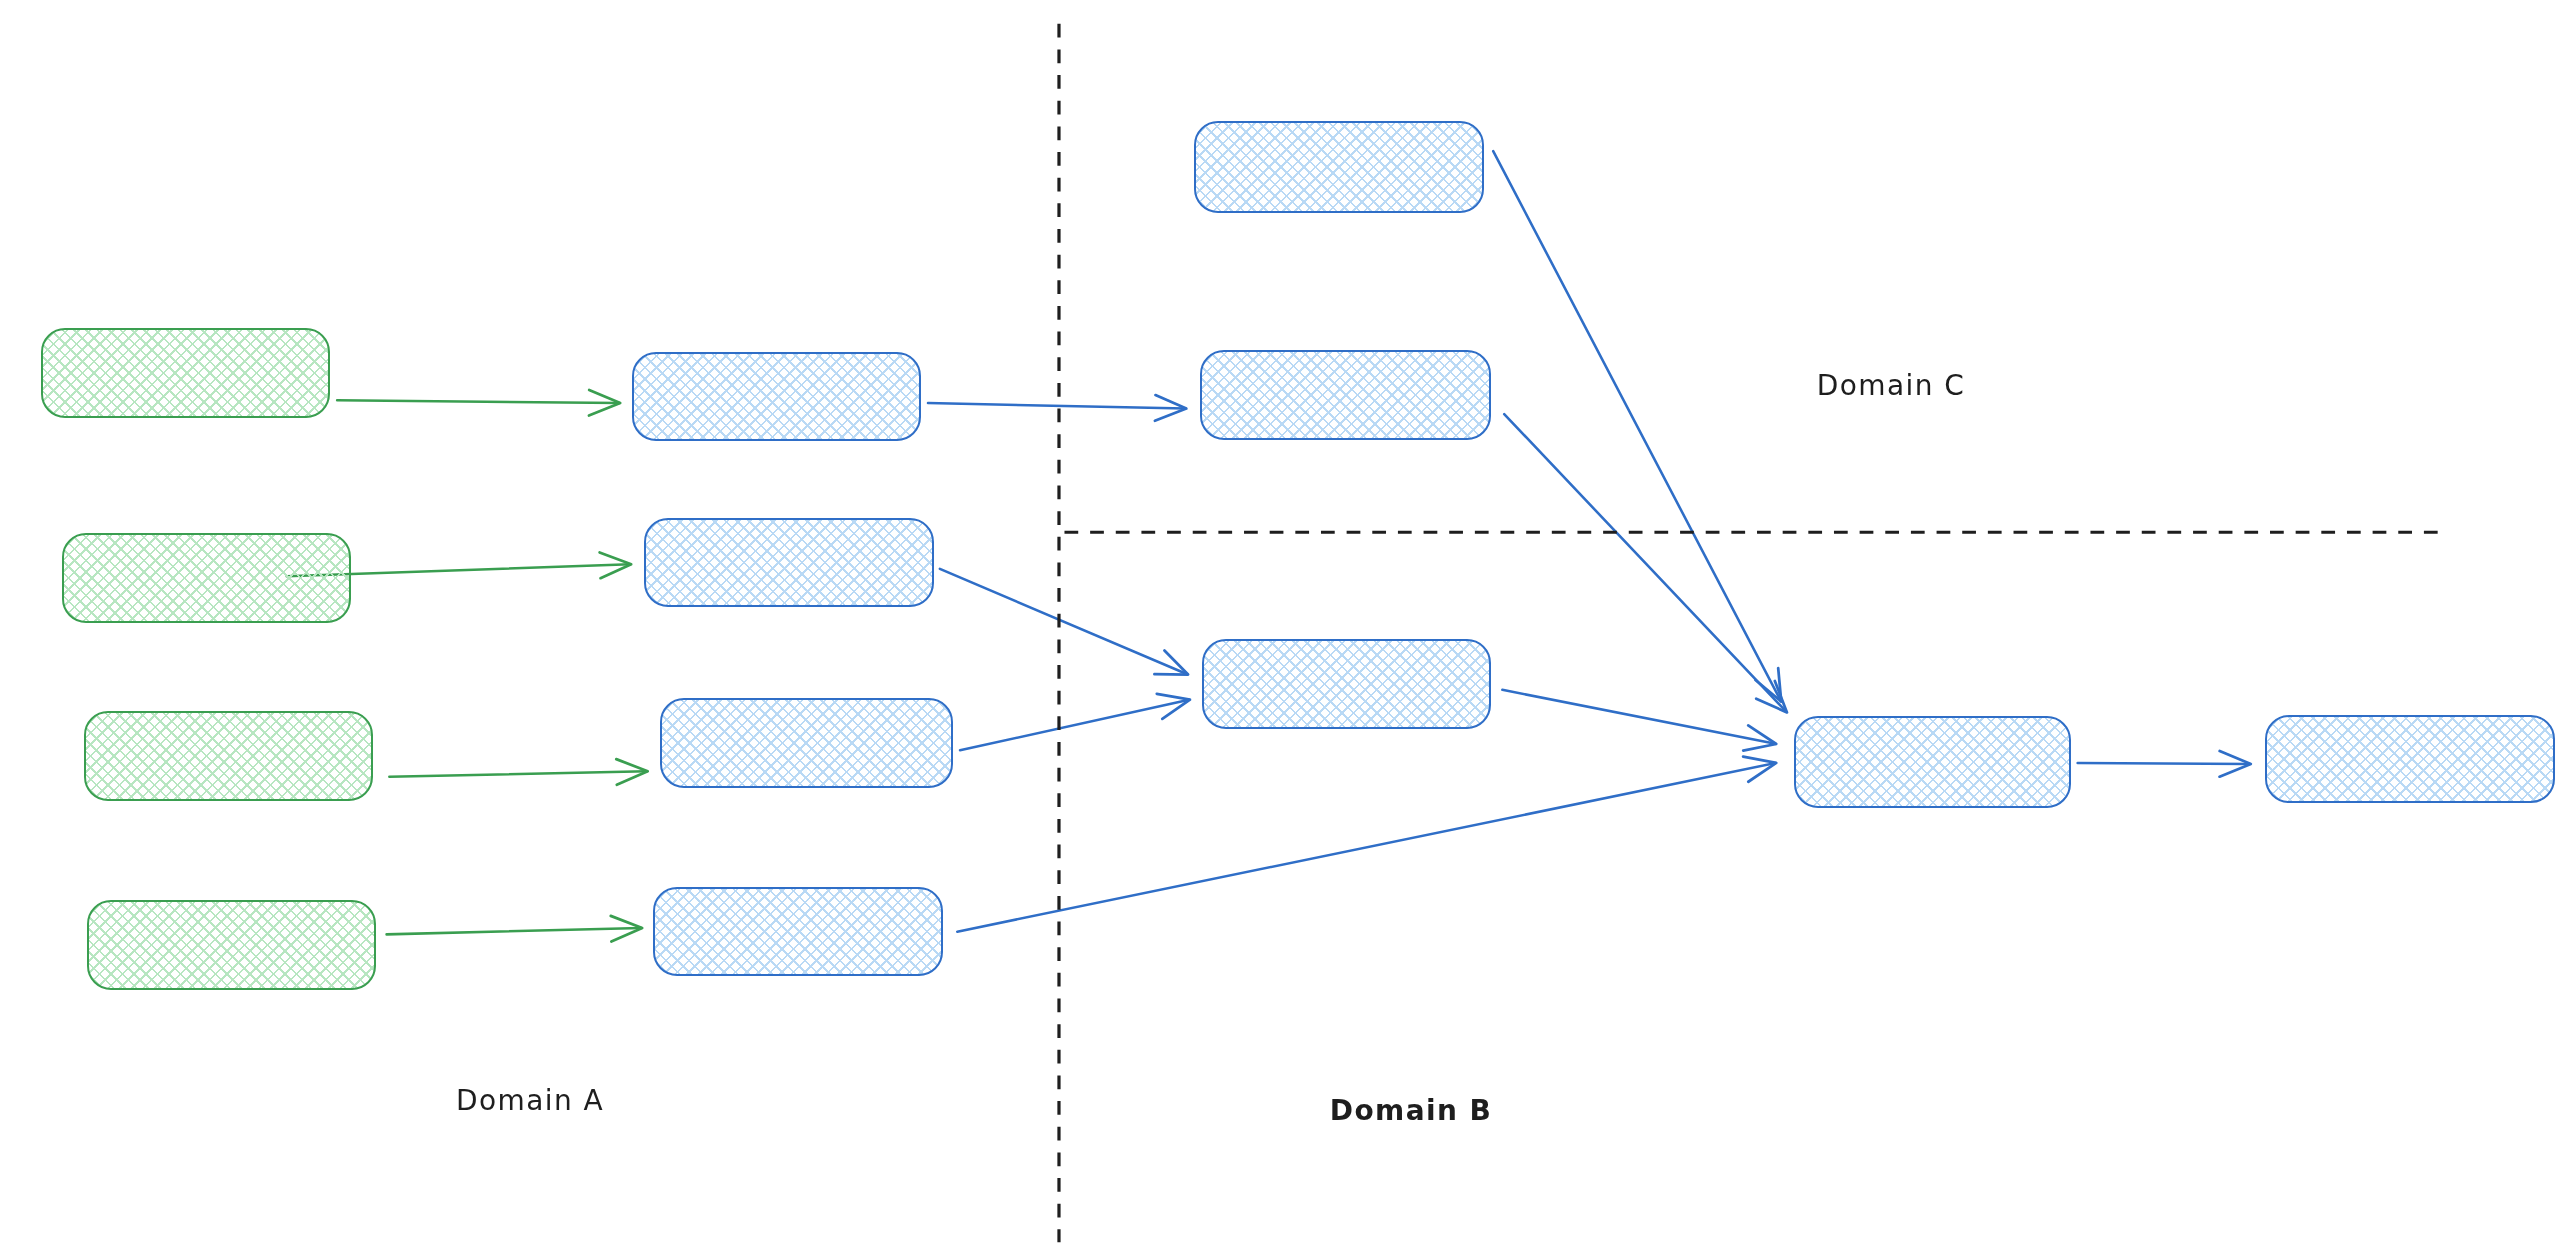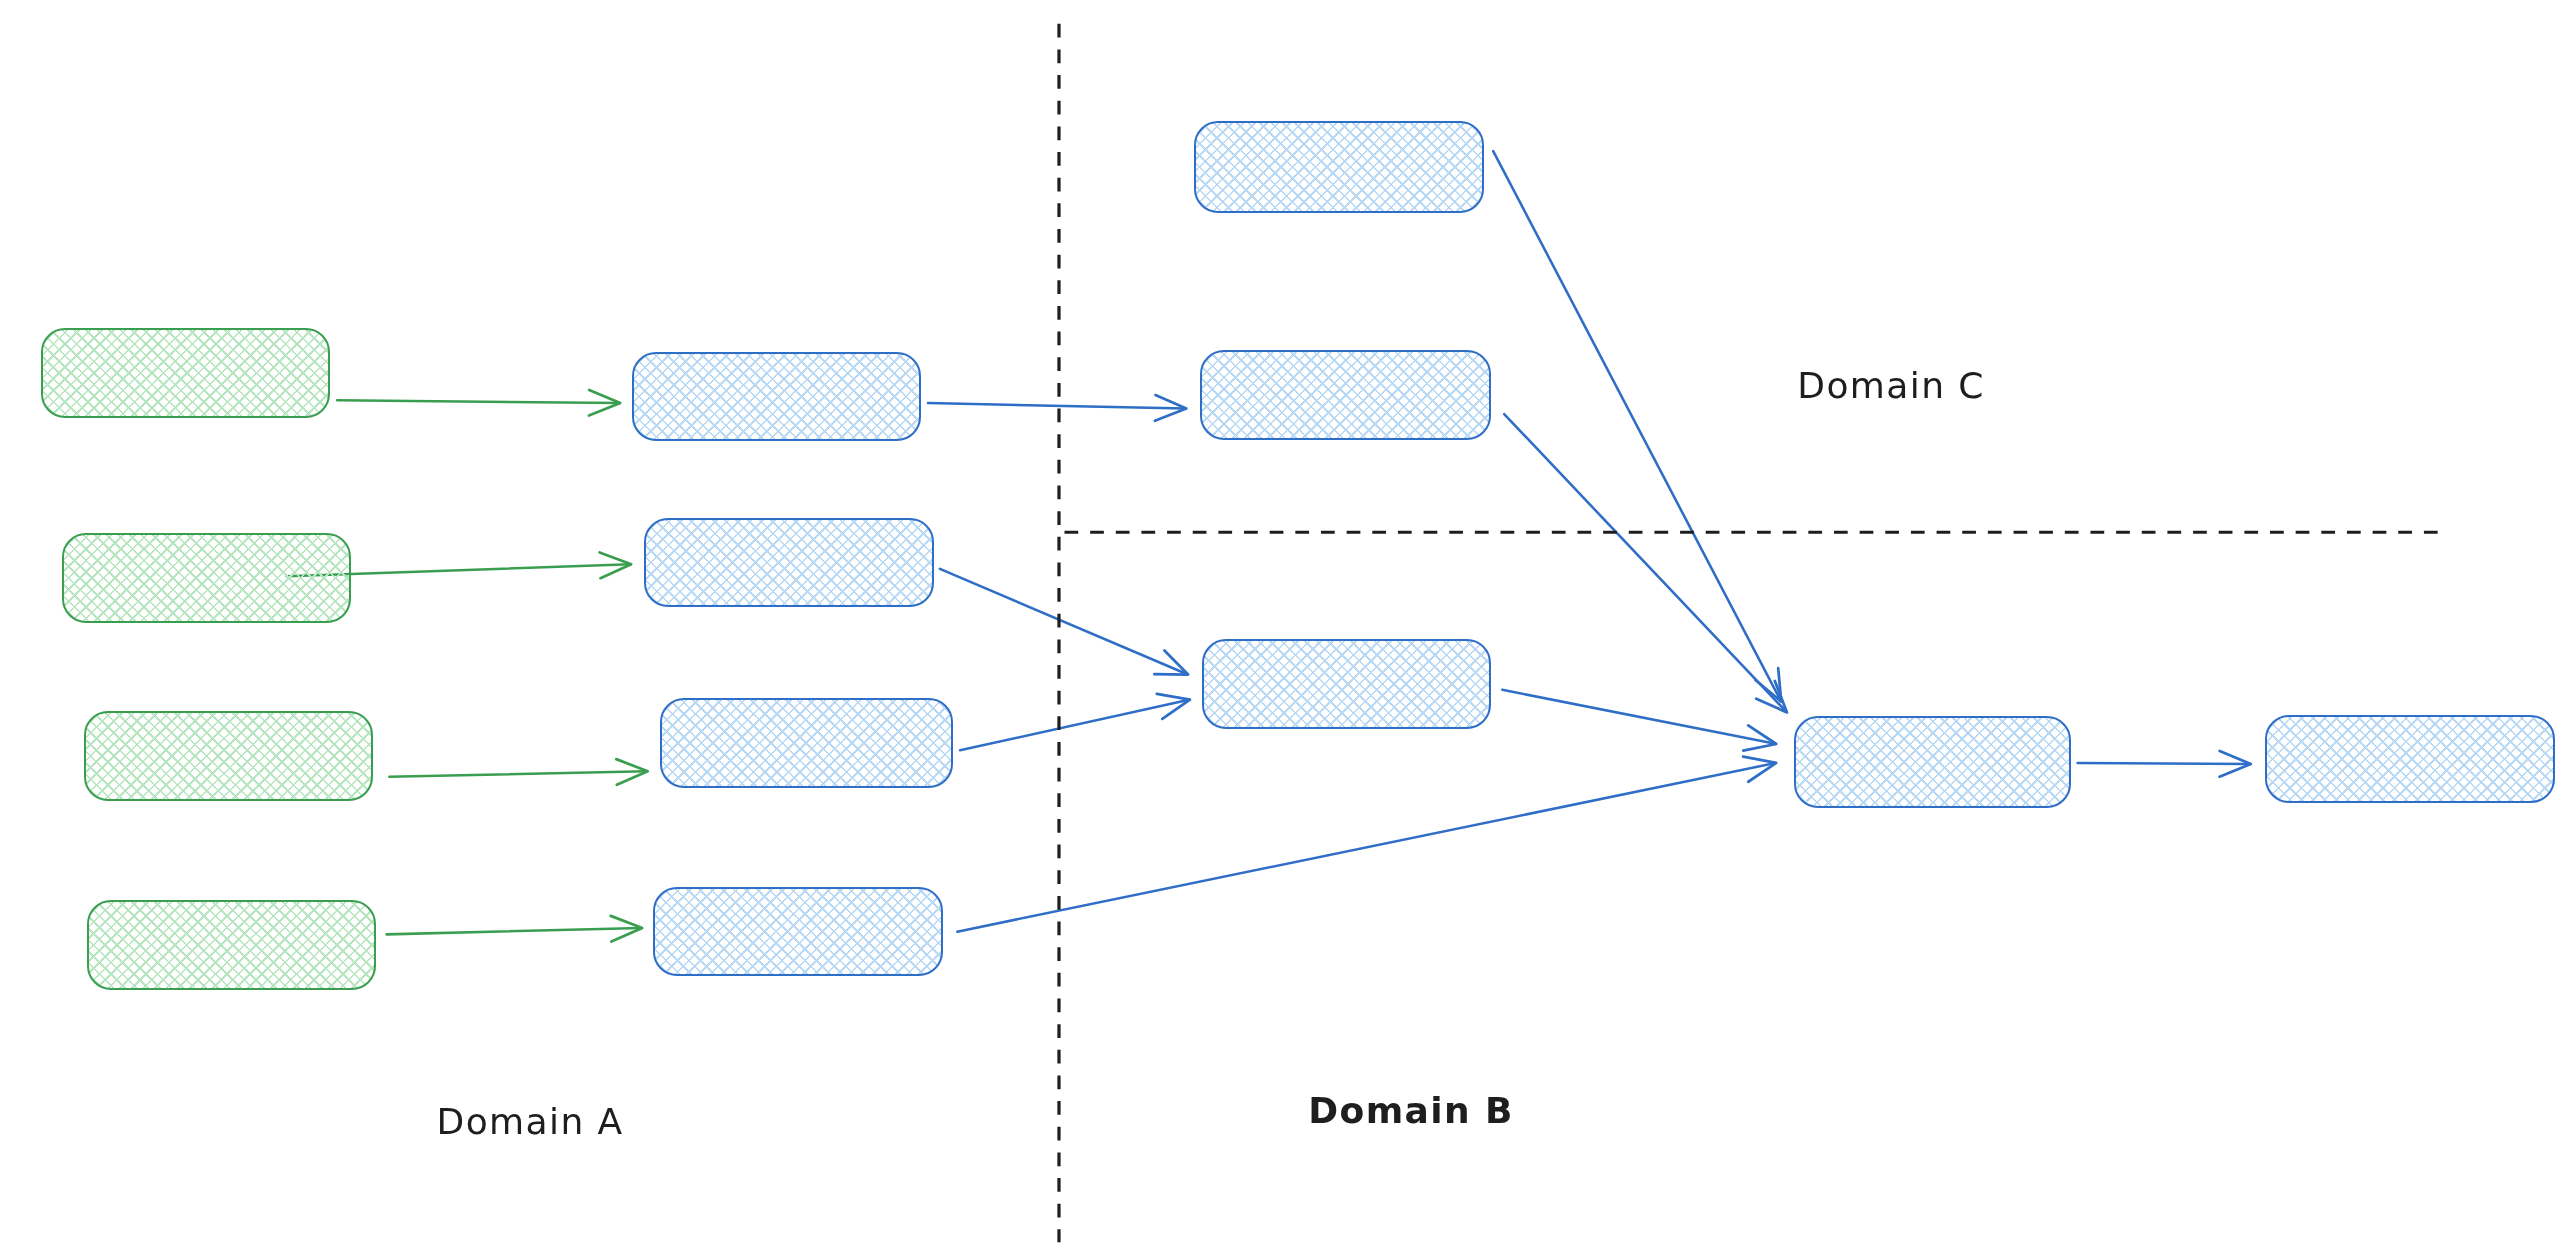--- a/index.html
+++ b/index.html
@@ -31,21 +31,21 @@
   .node.blue {
     border: 2.7px solid var(--blue-stroke);
     background:
       repeating-linear-gradient(45deg,  var(--blue-hatch) 0 1.8px, transparent 1.8px 8.2px),
       repeating-linear-gradient(135deg, var(--blue-hatch) 0 1.8px, transparent 1.8px 8.2px);
   }
   .label {
     position: absolute;
     transform: translate(-50%, -50%);
     color: var(--label-color);
-    font-size: 36px;
+    font-size: 28px;
     font-weight: 500;
     letter-spacing: 1.4px;
     white-space: nowrap;
   }
 </style>
 </head>
 <body>
 
 <div class="canvas">
   <svg id="edge-layer" viewBox="0 0 2812 1370" xmlns="http://www.w3.org/2000/svg">
@@ -80,17 +80,17 @@
       <div class="node blue" style="left: 632px; top: 352px; width: 289px; height: 89px;"></div>
       <div class="node blue" style="left: 644px; top: 518px; width: 290px; height: 89px;"></div>
       <div class="node blue" style="left: 660px; top: 698px; width: 293px; height: 90px;"></div>
       <div class="node blue" style="left: 653px; top: 887px; width: 290px; height: 89px;"></div>
       <div class="node blue" style="left: 1194px; top: 121px; width: 290px; height: 92px;"></div>
       <div class="node blue" style="left: 1200px; top: 350px; width: 291px; height: 90px;"></div>
       <div class="node blue" style="left: 1202px; top: 639px; width: 289px; height: 90px;"></div>
       <div class="node blue" style="left: 1794px; top: 716px; width: 277px; height: 92px;"></div>
       <div class="node blue" style="left: 2265px; top: 715px; width: 290px; height: 88px;"></div>
     </div>
-  <div class="label" style="left: 530px; top: 1100px; margin-top: 21px;">Domain A</div>
+  <div class="label" style="left: 530px; top: 1100px;">Domain A</div>
   <div class="label" style="left: 1411px; top: 1110px; font-weight: bold;">Domain B</div>
   <div class="label" style="left: 1891px; top: 385px;">Domain C</div>
 </div>
 
 
 </body></html>

